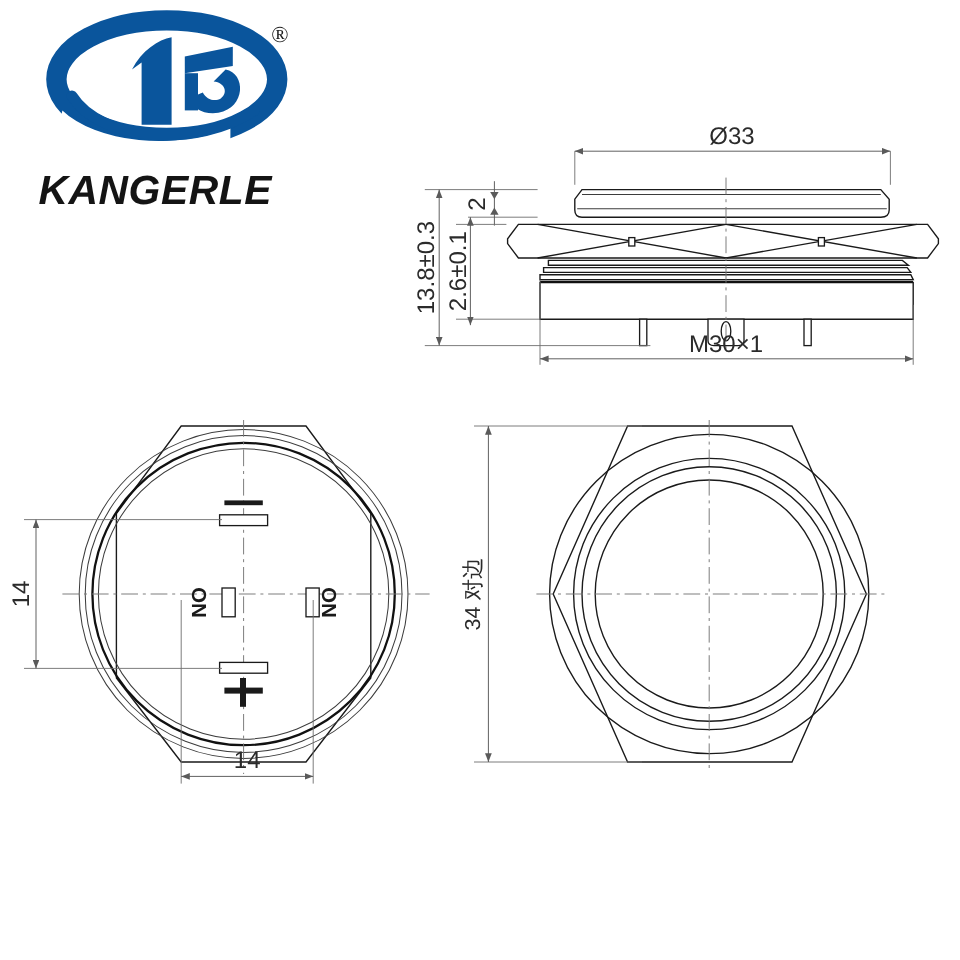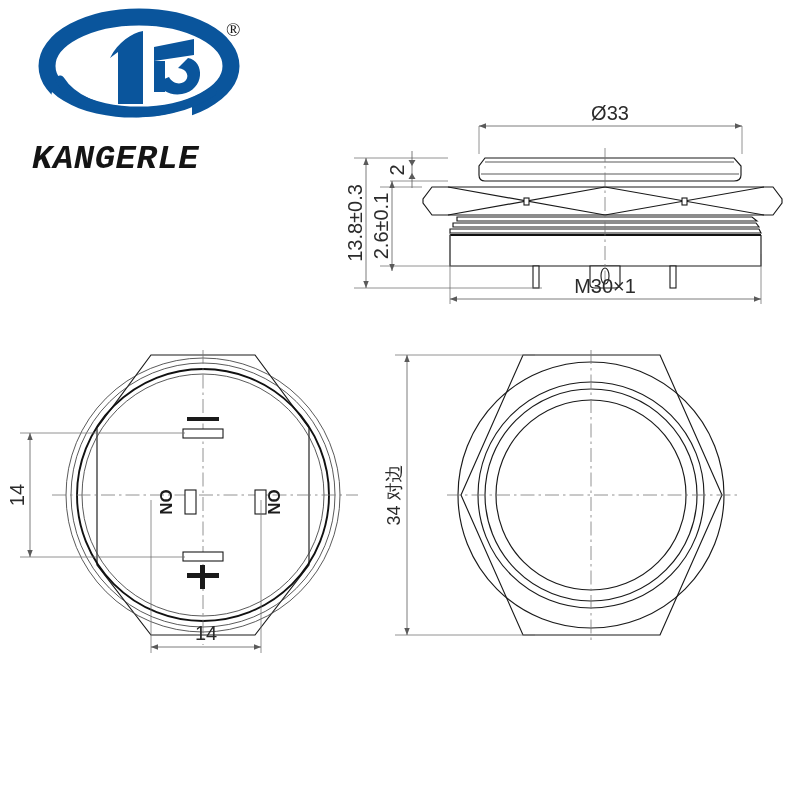--- a/index.html
+++ b/index.html
@@ -42,21 +42,21 @@
     top: 6px;
     font-family: "Liberation Serif", serif;
     font-size: 19px;
     color: #1a1a1a;
     line-height: 1;
   }
   #logo-wordmark {
     position: absolute;
     left: 2px;
     top: 126px;
-    font-family: Liberation Mono, monospace;
+    font-family: Liberation Sans, sans-serif;
     font-weight: bold;
     font-style: italic;
     font-size: 34px;
     letter-spacing: 0.5px;
     color: #141414;
     white-space: nowrap;
   }
 
   
   .dwg {

